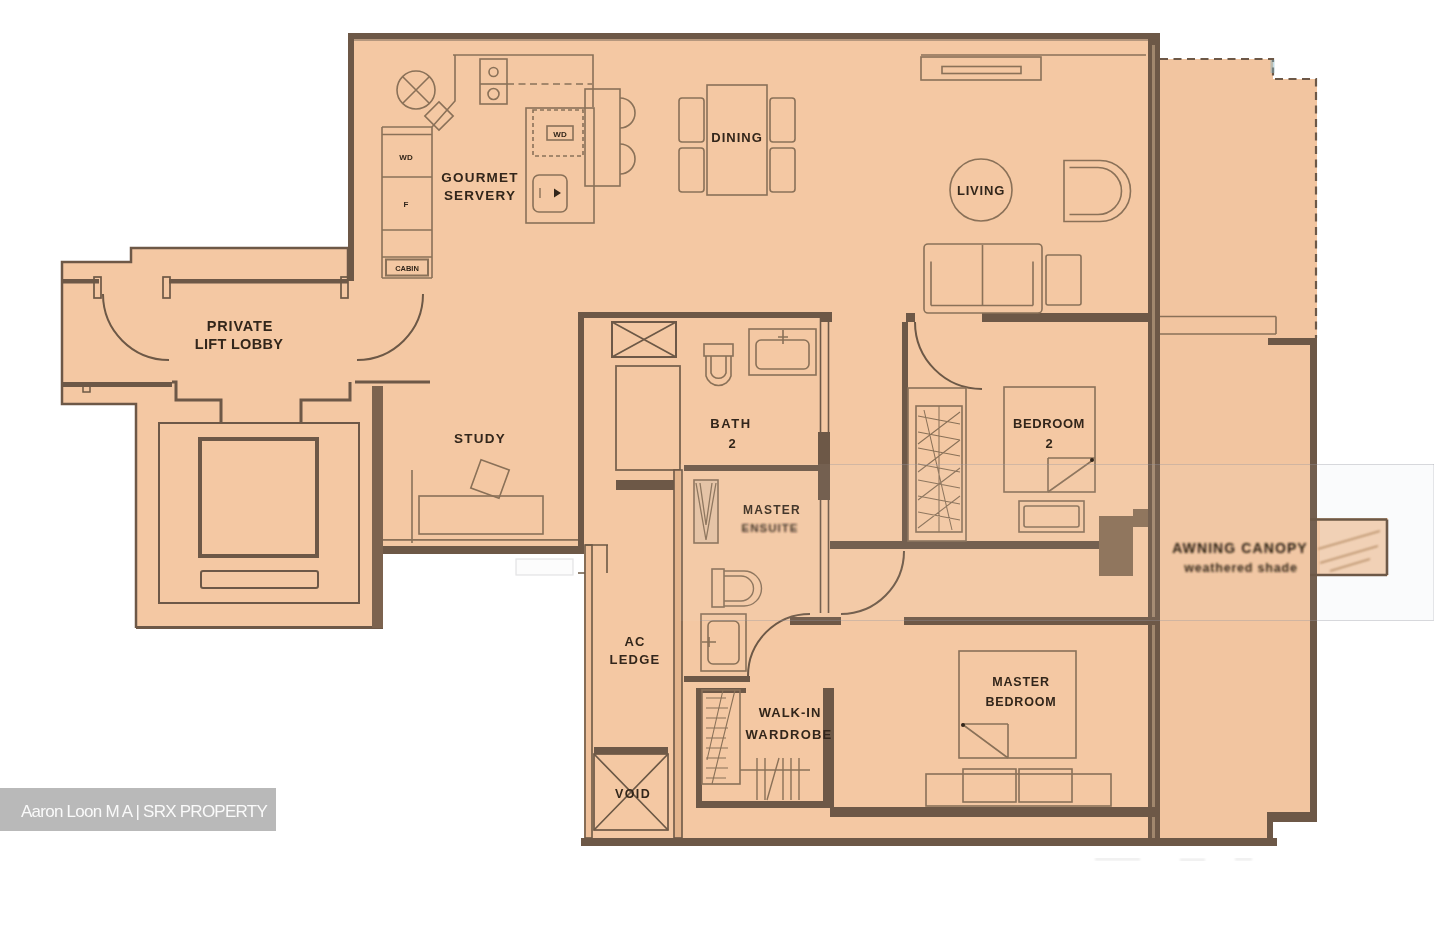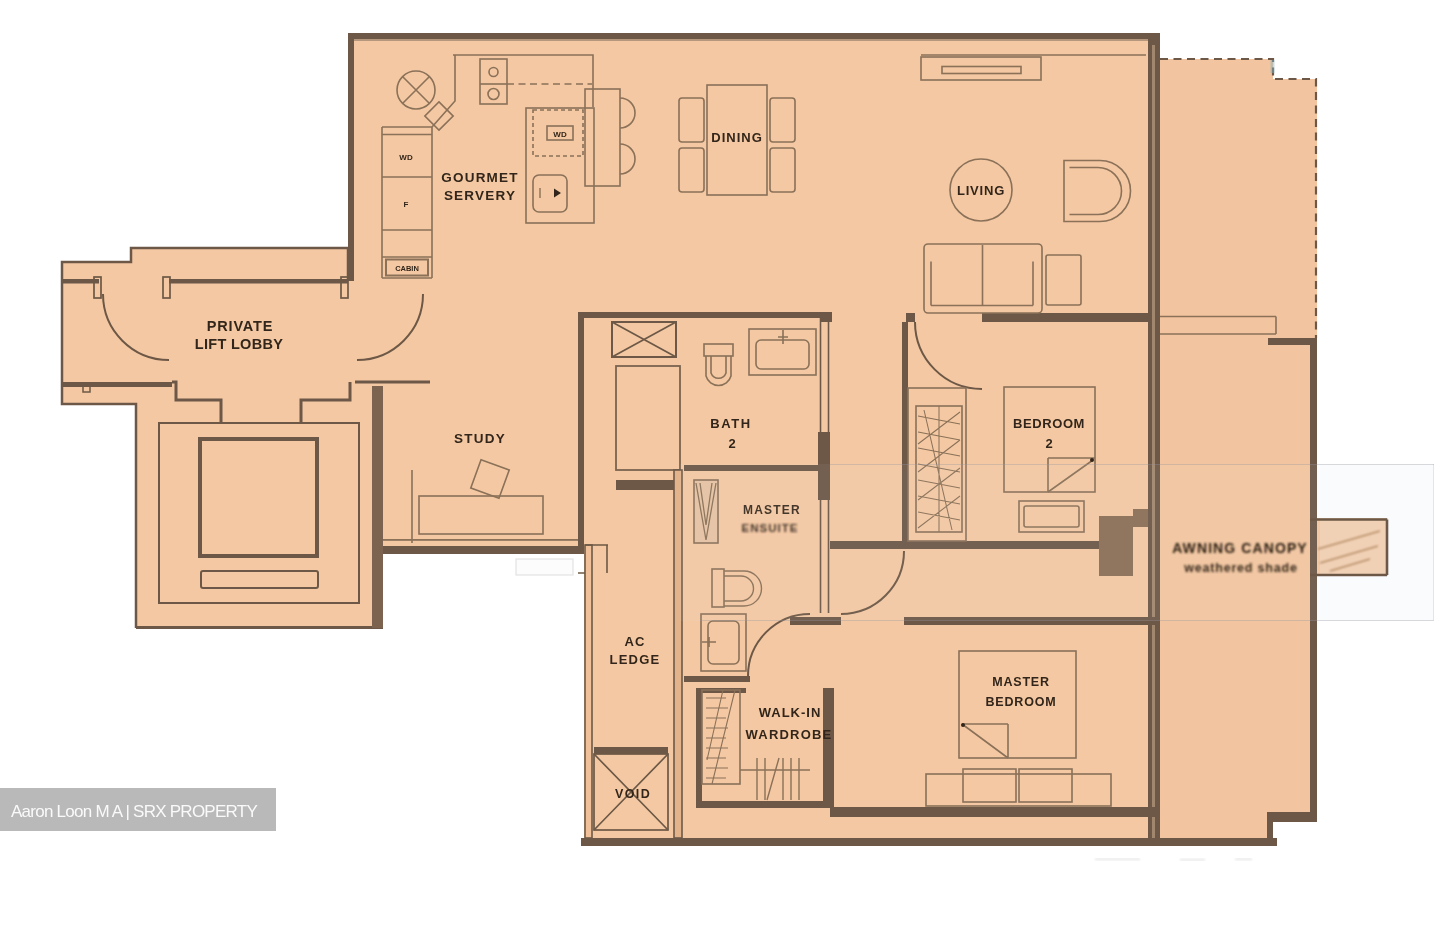--- a/index.html
+++ b/index.html
@@ -323,14 +323,14 @@
 <path d="M1310,519.5 L1387,519.5 M1387,519.5 L1387,575 M1310,575 L1387,575" stroke="#6d5946" stroke-width="2.6" fill="none" filter="url(#soft)"></path>
 </g>
 
 <path d="M1095,859 L1140,859 M1180,860 L1205,860 M1235,859 L1252,859" stroke="#c9c9c9" stroke-width="3" opacity="0.35" filter="url(#smudge)"></path>
 
 <rect x="1270.5" y="60" width="4" height="13" fill="#7fb2c4" opacity="0.45" filter="url(#txtblur)"></rect>
 </svg>
 
 <div style="position:absolute;left:0;top:788px;width:276px;height:43px;background:#b9b9b9;"></div>
 
-<div style="position:absolute;left:11px;top:802px;color:#fafafa;font-size:17px;letter-spacing:-0.75px;font-family:'Liberation Sans',sans-serif;">Aaron Loon M A | SRX PROPERTY</div>
+<div style="position:absolute;left:21px;top:802px;color:#fafafa;font-size:17px;letter-spacing:-0.75px;font-family:'Liberation Sans',sans-serif;">Aaron Loon M A | SRX PROPERTY</div>
 </div>
 
 </body></html>

